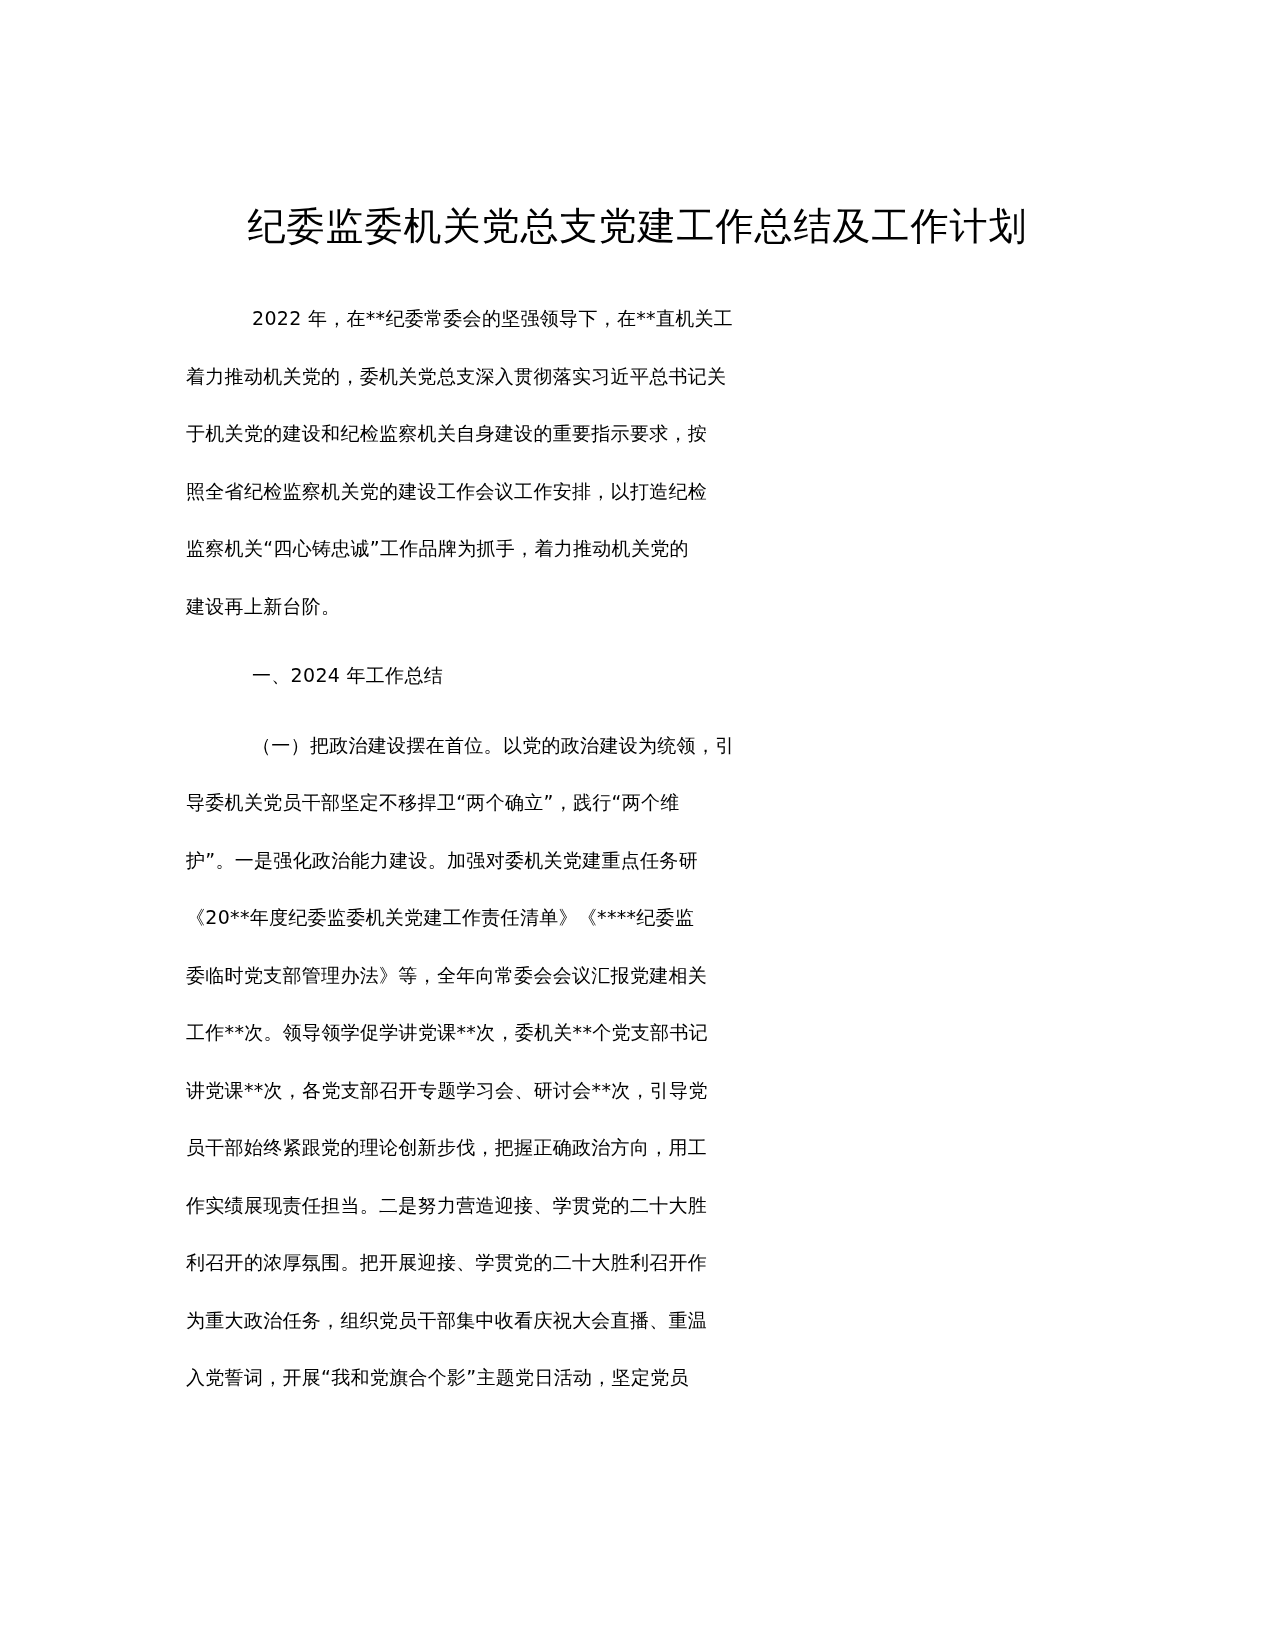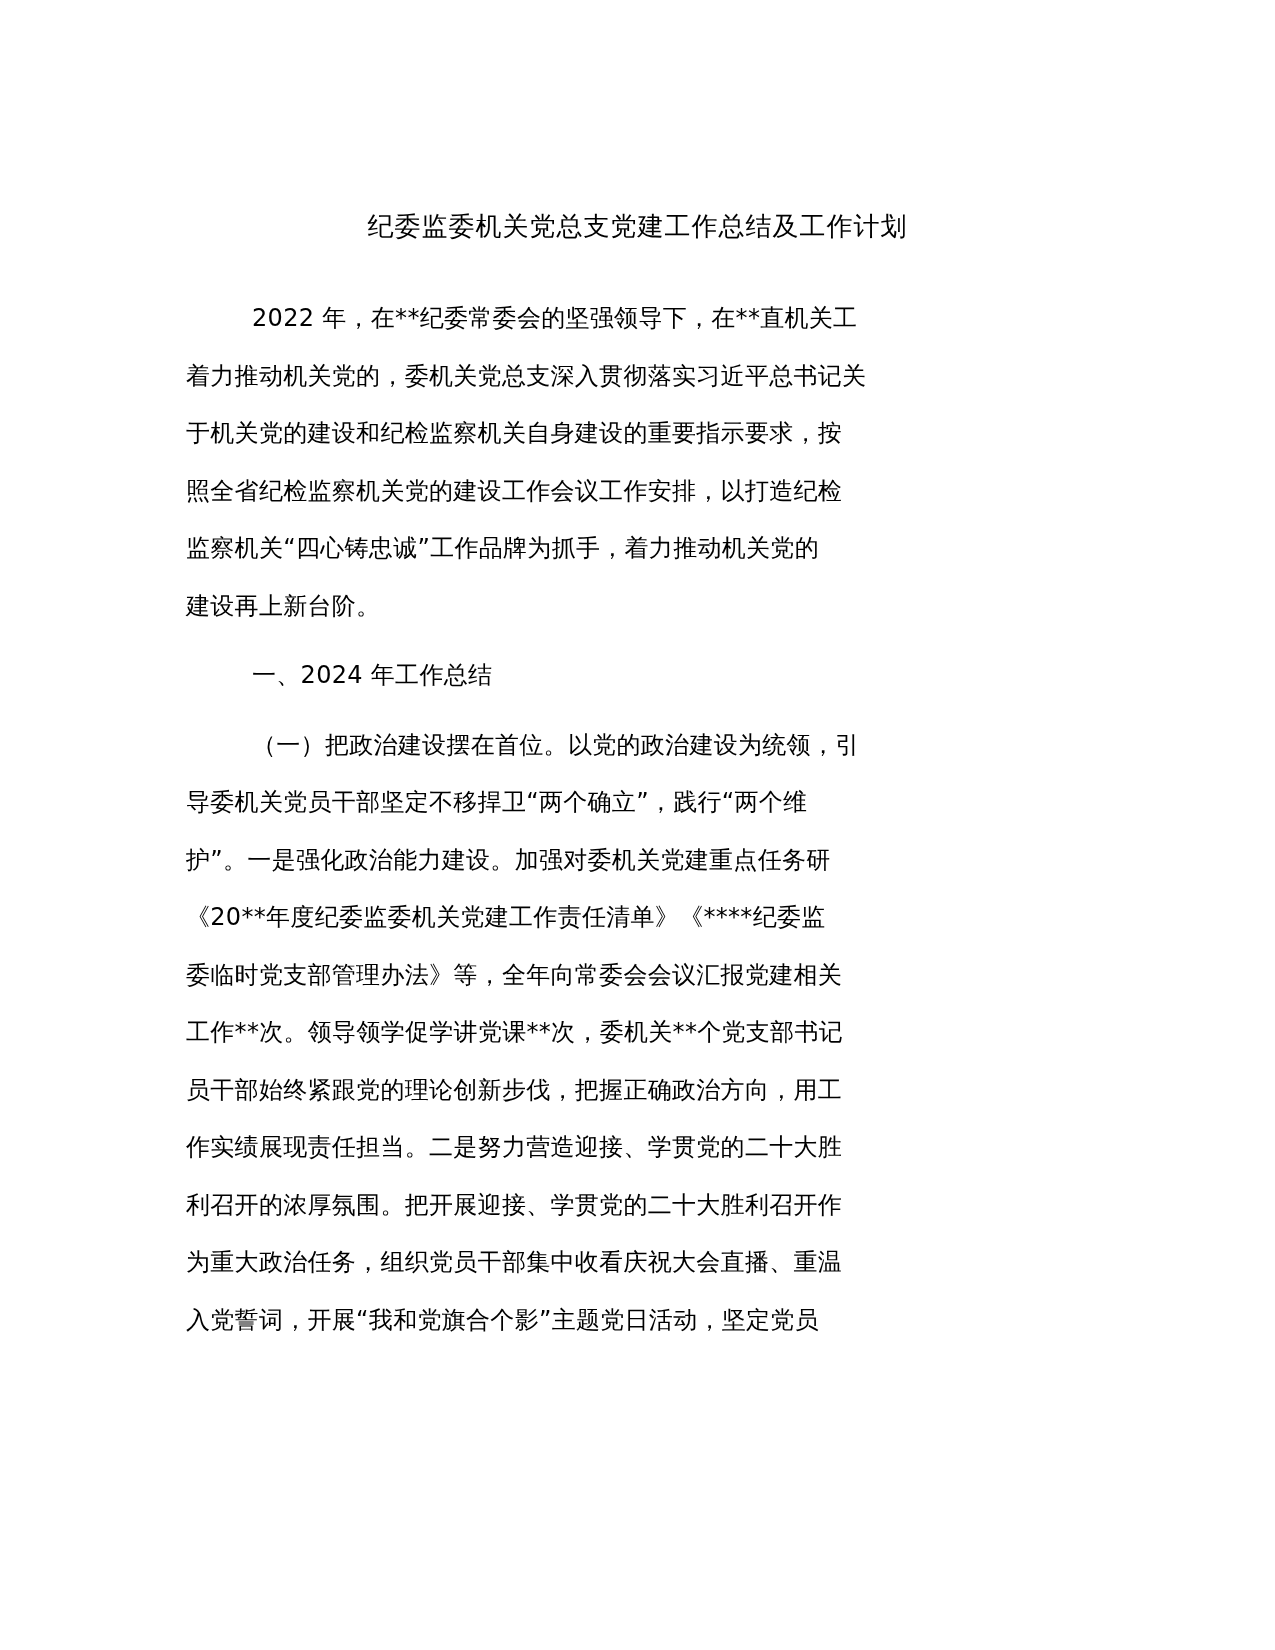--- a/index.html
+++ b/index.html
@@ -22,31 +22,31 @@
       width: 1275px;
       height: 1650px;
       background: #ffffff;
     }
     .title {
       position: absolute;
       left: 0;
       width: 1275px;
       top: 196px;
       text-align: center;
-      font-size: 26px;
+      font-size: 38px;
       line-height: 60px;
       letter-spacing: 1px;
       white-space: nowrap;
     }
     .body-text {
       position: absolute;
       left: 186px;
       width: 900px;
       top: 290px;
-      font-size: 24px;
+      font-size: 19px;
     }
     .line {
       display: block;
       height: 57.5px;
       line-height: 57.5px;
       white-space: nowrap;
       letter-spacing: 0.3px;
     }
     .indent {
       padding-left: 66px;
@@ -70,19 +70,20 @@
     <span class="line">建设再上新台阶。</span>
     <div class="gap"></div>
     <span class="line indent">一、2024 年工作总结</span>
     <div class="gap"></div>
     <span class="line indent">（一）把政治建设摆在首位。以党的政治建设为统领，引</span>
     <span class="line">导委机关党员干部坚定不移捍卫“两个确立”，践行“两个维</span>
     <span class="line">护”。一是强化政治能力建设。加强对委机关党建重点任务研</span>
     <span class="line">《20**年度纪委监委机关党建工作责任清单》《****纪委监</span>
     <span class="line">委临时党支部管理办法》等，全年向常委会会议汇报党建相关</span>
     <span class="line">工作**次。领导领学促学讲党课**次，委机关**个党支部书记</span>
+    <span class="line">讲党课**次，各党支部召开专题学习会、研讨会**次，引导党</span>
     <span class="line">员干部始终紧跟党的理论创新步伐，把握正确政治方向，用工</span>
     <span class="line">作实绩展现责任担当。二是努力营造迎接、学贯党的二十大胜</span>
     <span class="line">利召开的浓厚氛围。把开展迎接、学贯党的二十大胜利召开作</span>
     <span class="line">为重大政治任务，组织党员干部集中收看庆祝大会直播、重温</span>
     <span class="line">入党誓词，开展“我和党旗合个影”主题党日活动，坚定党员</span>
   </div>
 </div>
 
 </body></html>

